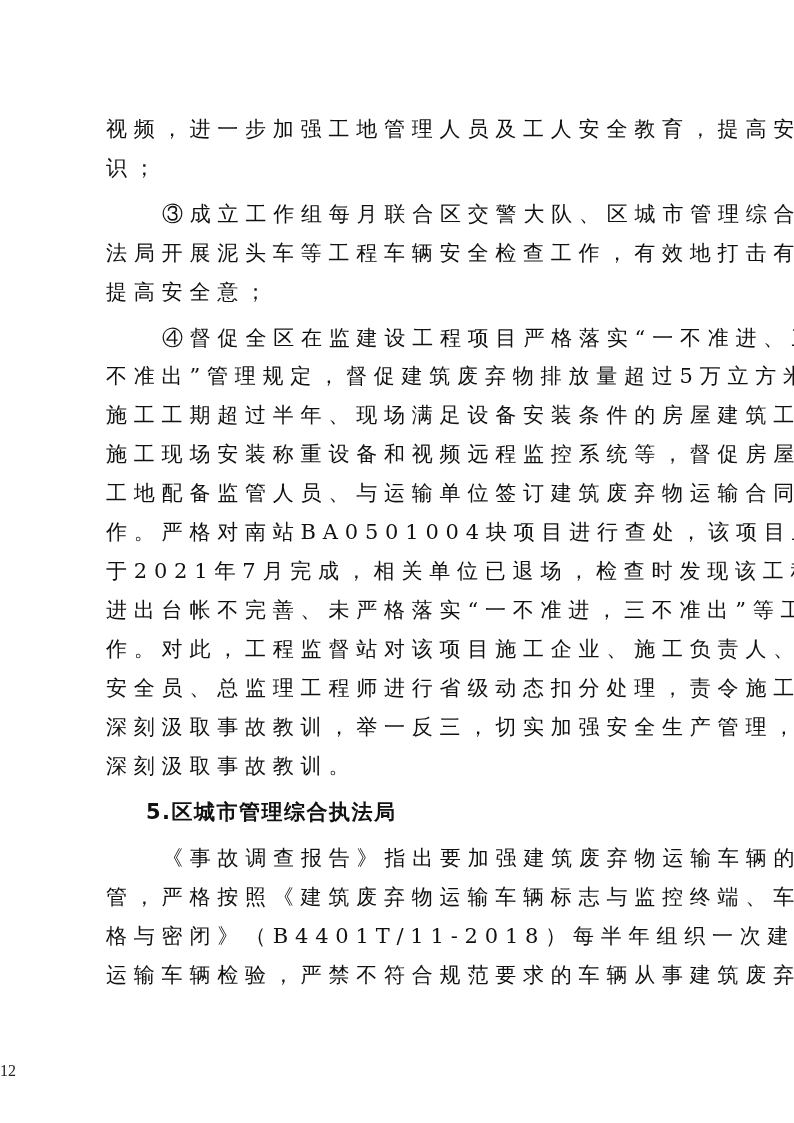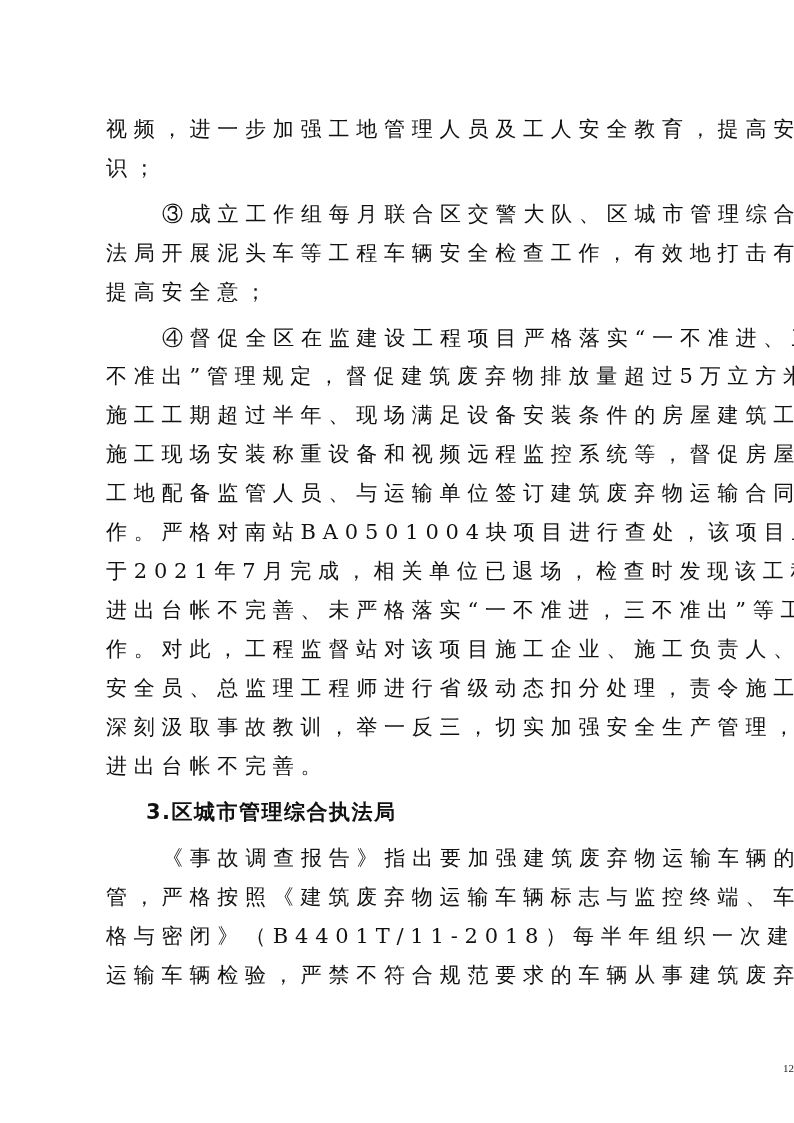--- a/index.html
+++ b/index.html
@@ -39,22 +39,22 @@
       left: 146px;
       font-weight: bold;
       letter-spacing: 1.5px;
       font-family: "DejaVu Sans", "Liberation Sans", sans-serif;
     }
     .page-number {
       position: absolute;
       top: 1062px;
       left: 0;
       width: 794px;
-      text-align: right;
-      font-size: 11px;
+      text-align: left;
+      font-size: 16px;
       font-family: "Liberation Serif", serif;
       color: #222;
     }
   </style>
 </head>
 <body>
 
 <div class="page">
   <div class="line" style="top:114px">视频，进一步加强工地管理人员及工人安全教育，提高安全意</div>
   <div class="line" style="top:153px">识；</div>
@@ -65,23 +65,23 @@
   <div class="line" style="top:361px">不准出”管理规定，督促建筑废弃物排放量超过5万立方米或</div>
   <div class="line" style="top:400px">施工工期超过半年、现场满足设备安装条件的房屋建筑工地在</div>
   <div class="line" style="top:439px">施工现场安装称重设备和视频远程监控系统等，督促房屋建筑</div>
   <div class="line" style="top:478px">工地配备监管人员、与运输单位签订建筑废弃物运输合同等工</div>
   <div class="line" style="top:517px">作。严格对南站BA0501004块项目进行查处，该项目土方施工</div>
   <div class="line" style="top:556px">于2021年7月完成，相关单位已退场，检查时发现该工程车辆</div>
   <div class="line" style="top:595px">进出台帐不完善、未严格落实“一不准进，三不准出”等工</div>
   <div class="line" style="top:634px">作。对此，工程监督站对该项目施工企业、施工负责人、专职</div>
   <div class="line" style="top:673px">安全员、总监理工程师进行省级动态扣分处理，责令施工单位</div>
   <div class="line" style="top:712px">深刻汲取事故教训，举一反三，切实加强安全生产管理，杜绝</div>
-  <div class="line" style="top:751px">进出台帐不完善。</div>
+  <div class="line" style="top:751px">深刻汲取事故教训。</div>
 
-  <div class="line heading" style="top:797px">3.区城市管理综合执法局</div>
+  <div class="line heading" style="top:797px">5.区城市管理综合执法局</div>
 
   <div class="line indent" style="top:843px">《事故调查报告》指出要加强建筑废弃物运输车辆的监</div>
   <div class="line" style="top:882px">管，严格按照《建筑废弃物运输车辆标志与监控终端、车厢规</div>
   <div class="line" style="top:921px">格与密闭》（B4401T/11-2018）每半年组织一次建筑废弃物</div>
   <div class="line" style="top:960px">运输车辆检验，严禁不符合规范要求的车辆从事建筑废弃物运</div>
 
   <div class="page-number">12</div>
 </div>
 
 </body></html>

